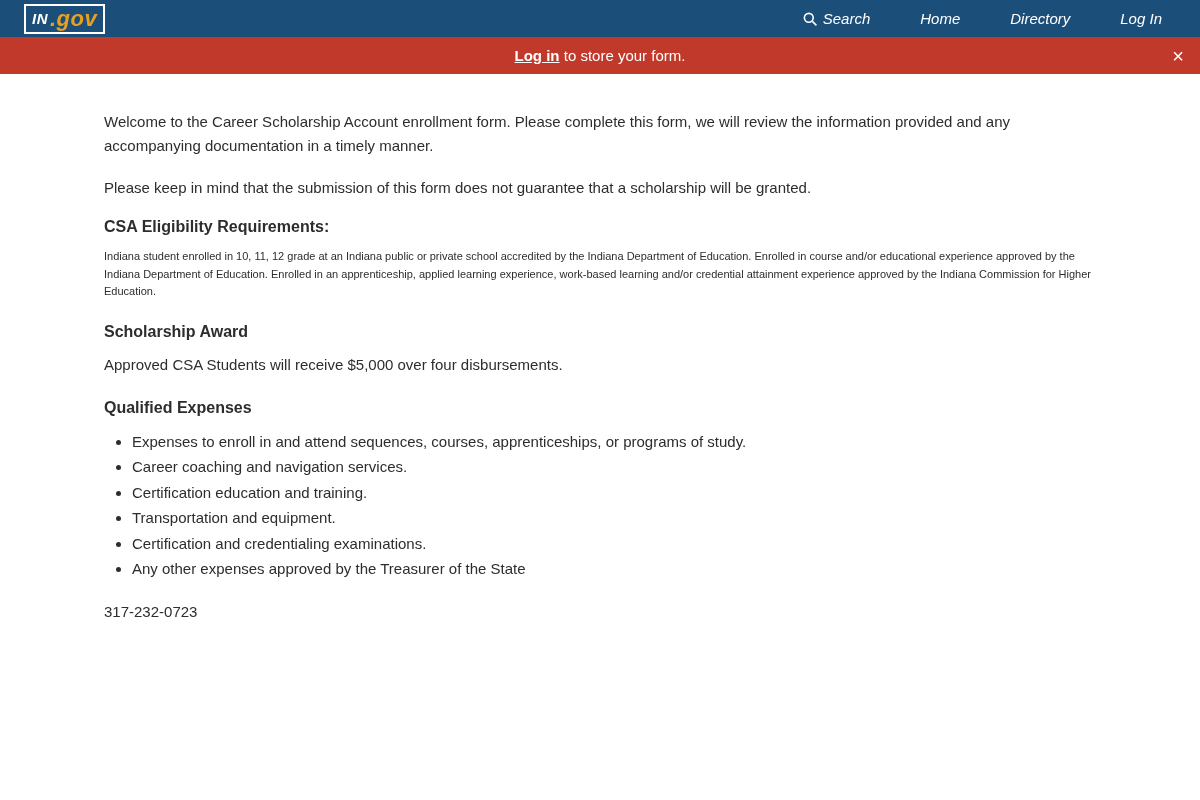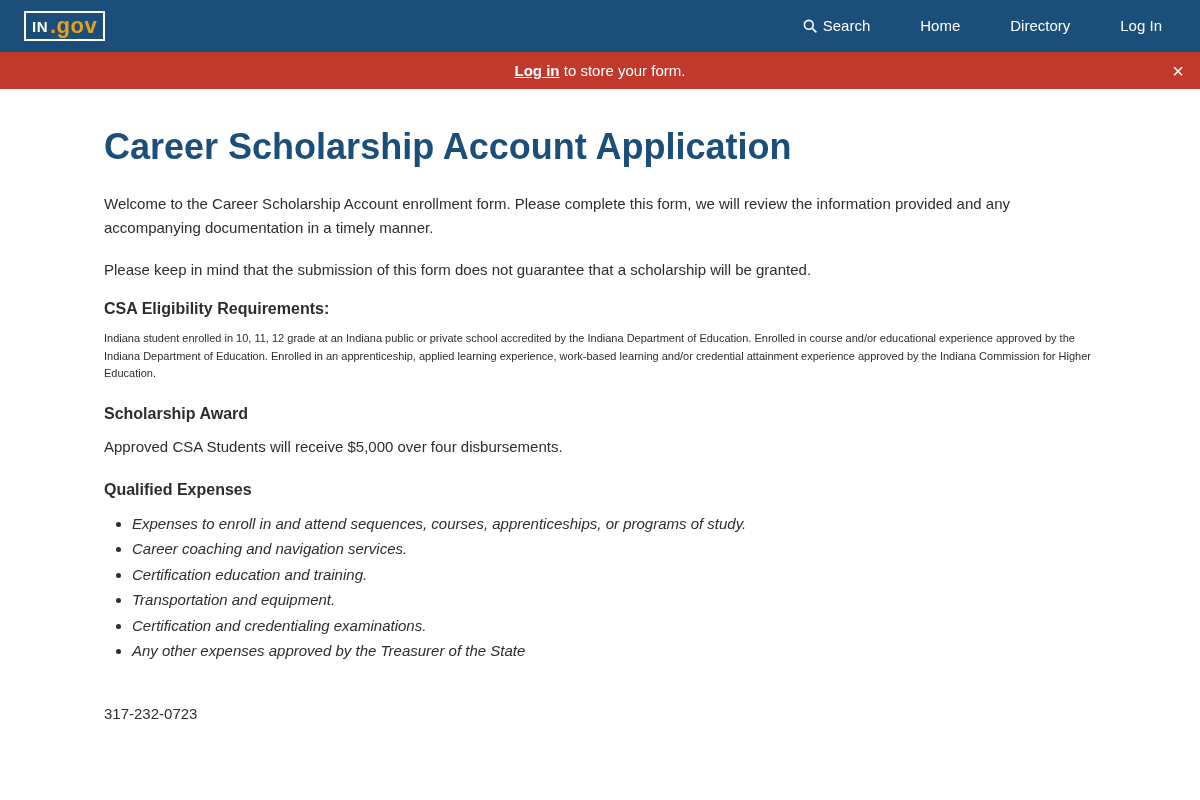--- a/index.html
+++ b/index.html
@@ -5,21 +5,22 @@
     * { box-sizing: border-box; margin: 0; padding: 0; }
     body { font-family: 'Source Sans Pro', Arial, sans-serif; font-size: 16px; color: #2d2d2d; background: #fff; }
 
     
     .header {
       background: #1c4e7a;
       display: flex;
       align-items: center;
       justify-content: space-between;
       padding: 0 24px;
-      height: 52px;
+      height: 37px;
+      font-style: italic;
     }
     .header-logo {
       display: flex;
       align-items: center;
     }
     .logo-box {
       background: #1c4e7a;
       border: 2px solid #fff;
       color: #fff;
       font-weight: 900;
@@ -127,22 +128,21 @@
 
     .award-text {
       font-size: 15px;
       line-height: 1.6;
       margin-bottom: 22px;
     }
 
     .expenses-list {
       list-style: disc;
       padding-left: 28px;
-      margin-bottom: 36px;
-      font-style: italic;
+      margin-bottom: 16px;
     }
     .expenses-list li {
       font-size: 15px;
       line-height: 1.7;
       color: #2d2d2d;
     }
 
     .questions-section {
       margin-bottom: 28px;
     }
@@ -185,21 +185,20 @@
 <div class="notification-banner">
   <span>
     <a href="#">Log in</a>
     <span> to store your form.</span>
   </span>
   <button class="close-btn">×</button>
 </div>
 
 <main class="main-content">
 
-  <h1 class="page-title">Career Scholarship Account Application</h1>
 
   <p class="intro-text">Welcome to the Career Scholarship Account enrollment form.  Please complete this form, we will review the information provided and any accompanying documentation in a timely manner.</p>
 
   <p class="intro-text">Please keep in mind that the submission of this form does not guarantee that a scholarship will be granted.</p>
 
 
   <p class="section-title">CSA Eligibility Requirements:</p>
   <p class="section-text">Indiana student enrolled in 10, 11, 12 grade at an Indiana public or private school accredited by the Indiana Department of Education. Enrolled in course and/or educational experience approved by the Indiana Department of Education. Enrolled in an apprenticeship, applied learning experience, work-based learning and/or credential attainment experience approved by the Indiana Commission for Higher Education.</p>
 
   <p class="section-title">Scholarship Award</p>

